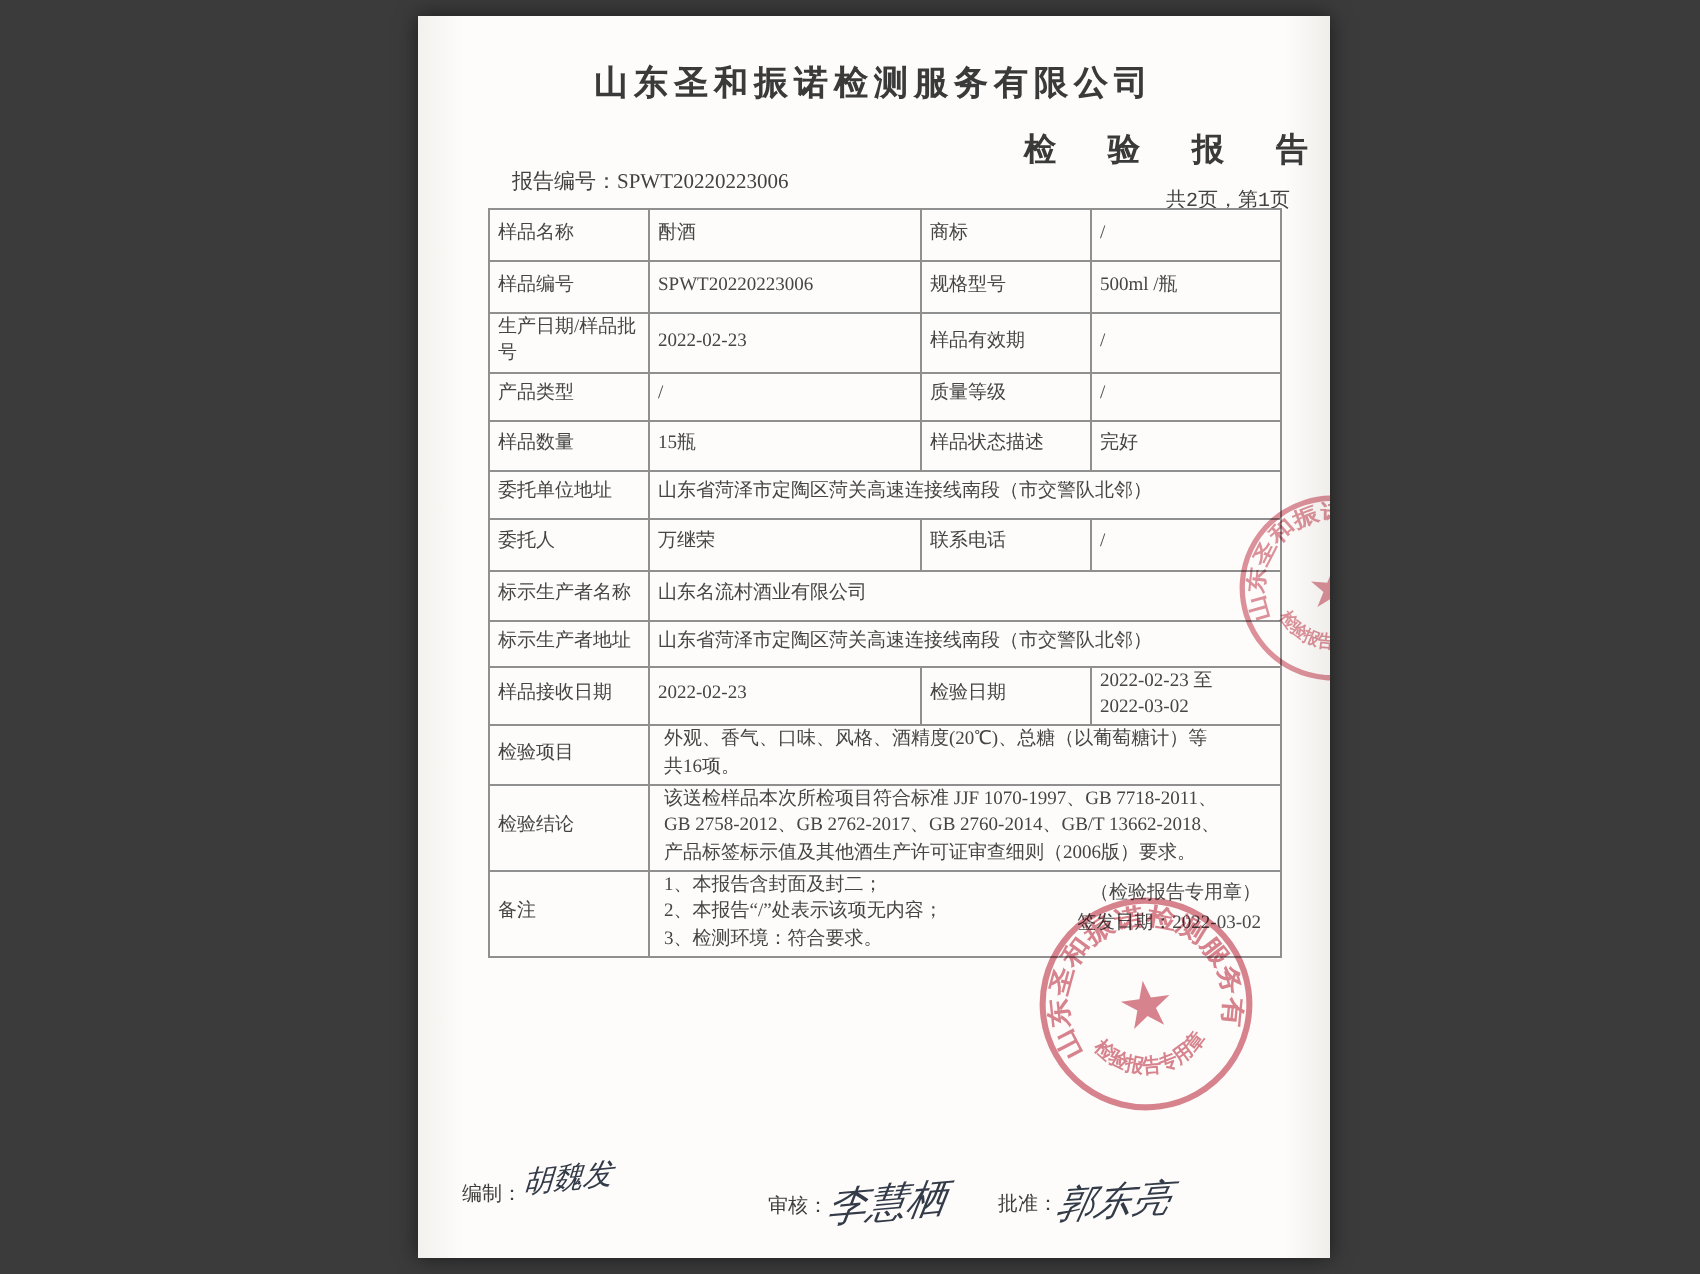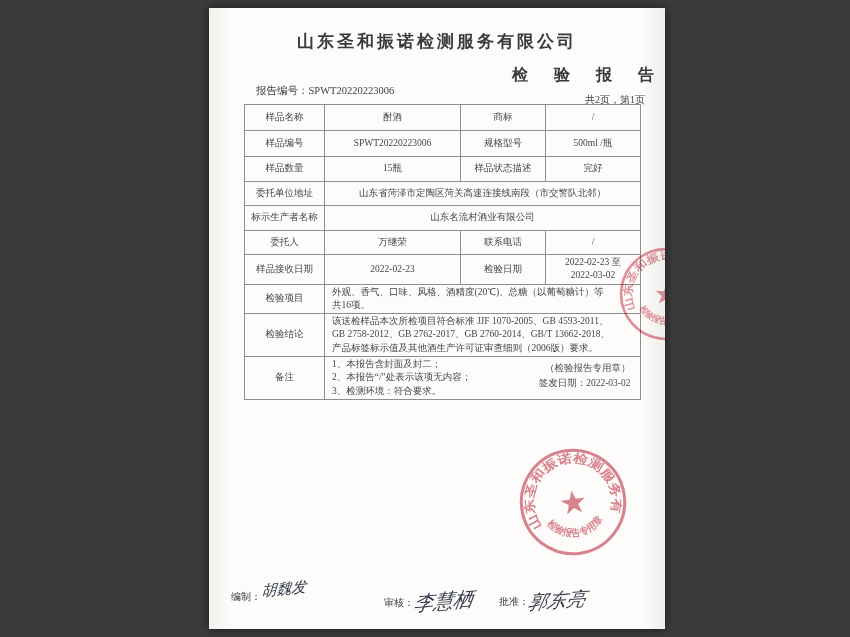--- a/index.html
+++ b/index.html
@@ -17,31 +17,31 @@
   }
   .company-name{
     margin-top:22px;text-align:center;
     font-size:17px;font-weight:bold;letter-spacing:3px;color:#3a3a3a;
   }
   .report-title{
     margin-top:12px;text-align:right;
     font-size:16px;font-weight:bold;letter-spacing:11px;text-indent:11px;color:#3a3a3a;
   }
   .meta-line{position:absolute;left:47px;top:76px;font-size:10.5px;color:#414141;}
-  .pagination{position:absolute;right:20px;top:85px;font-size:10px;color:#414141;}
+  .pagination{position:absolute;right:20px;top:85px;font-size:10px;color:#414141;font-family:Liberation Mono, monospace;}
 
   table.report{
     position:absolute;left:35px;top:96px;width:396px;
     border-collapse:collapse;table-layout:fixed;
     font-size:9.5px;color:#454545;
   }
   table.report td{
     border:1px solid #8f8f8f;
     padding:1px 4px;
-    text-align:center;vertical-align:middle;line-height:1.4;
+    vertical-align:middle;line-height:1.4;
     overflow:hidden;
   }
   table.report td.al-left{text-align:left;padding-left:7px;}
   
   tbody tr:nth-child(1){height:26px}
   tbody tr:nth-child(2){height:26px}
   tbody tr:nth-child(3){height:25px}
   tbody tr:nth-child(4){height:24px}
   tbody tr:nth-child(5){height:25px}
   tbody tr:nth-child(6){height:24px}
@@ -123,20 +123,48 @@
           </td>
           <td>
             <div>规格型号</div>
           </td>
           <td>
             <div>500ml /瓶</div>
           </td>
         </tr>
         <tr>
           <td>
+            <div>生产日期/样品批号</div>
+          </td>
+          <td>
+            <div>2022-02-23</div>
+          </td>
+          <td>
+            <div>样品有效期</div>
+          </td>
+          <td>
+            <div>/</div>
+          </td>
+        </tr>
+        <tr>
+          <td>
+            <div>产品类型</div>
+          </td>
+          <td>
+            <div>/</div>
+          </td>
+          <td>
+            <div>质量等级</div>
+          </td>
+          <td>
+            <div>/</div>
+          </td>
+        </tr>
+        <tr>
+          <td>
             <div>样品数量</div>
           </td>
           <td>
             <div>15瓶</div>
           </td>
           <td>
             <div>样品状态描述</div>
           </td>
           <td>
             <div>完好</div>
@@ -145,38 +173,46 @@
         <tr>
           <td>
             <div>委托单位地址</div>
           </td>
           <td colspan="3">
             <div>山东省菏泽市定陶区菏关高速连接线南段（市交警队北邻）</div>
           </td>
         </tr>
         <tr>
           <td>
+            <div>委托人</div>
+          </td>
+          <td>
+            <div>万继荣</div>
+          </td>
+          <td>
+            <div>联系电话</div>
+          </td>
+          <td>
+            <div>/</div>
+          </td>
+        </tr>
+        <tr>
+          <td>
             <div>标示生产者名称</div>
           </td>
           <td colspan="3">
             <div>山东名流村酒业有限公司</div>
           </td>
         </tr>
         <tr>
           <td>
-            <div>委托人</div>
-          </td>
-          <td>
-            <div>万继荣</div>
-          </td>
-          <td>
-            <div>联系电话</div>
-          </td>
-          <td>
-            <div>/</div>
+            <div>标示生产者地址</div>
+          </td>
+          <td colspan="3">
+            <div>山东省菏泽市定陶区菏关高速连接线南段（市交警队北邻）</div>
           </td>
         </tr>
         <tr>
           <td>
             <div>样品接收日期</div>
           </td>
           <td>
             <div>2022-02-23</div>
           </td>
           <td>
@@ -194,21 +230,21 @@
           <td colspan="3" class="al-left">
             <div>外观、香气、口味、风格、酒精度(20℃)、总糖（以葡萄糖计）等</div>
             <div>共16项。</div>
           </td>
         </tr>
         <tr>
           <td>
             <div>检验结论</div>
           </td>
           <td colspan="3" class="al-left">
-            <div>该送检样品本次所检项目符合标准 JJF 1070-2005、GB 4593-2011、</div>
+            <div>该送检样品本次所检项目符合标准 JJF 1070-1997、GB 7718-2011、</div>
             <div>GB 2758-2012、GB 2762-2017、GB 2760-2014、GB/T 13662-2018、</div>
             <div>产品标签标示值及其他酒生产许可证审查细则（2006版）要求。</div>
             <div class="seal-note">
               <div>（检验报告专用章）</div>
               <div>签发日期：2022-03-02</div>
             </div>
           </td>
         </tr>
         <tr>
           <td>

